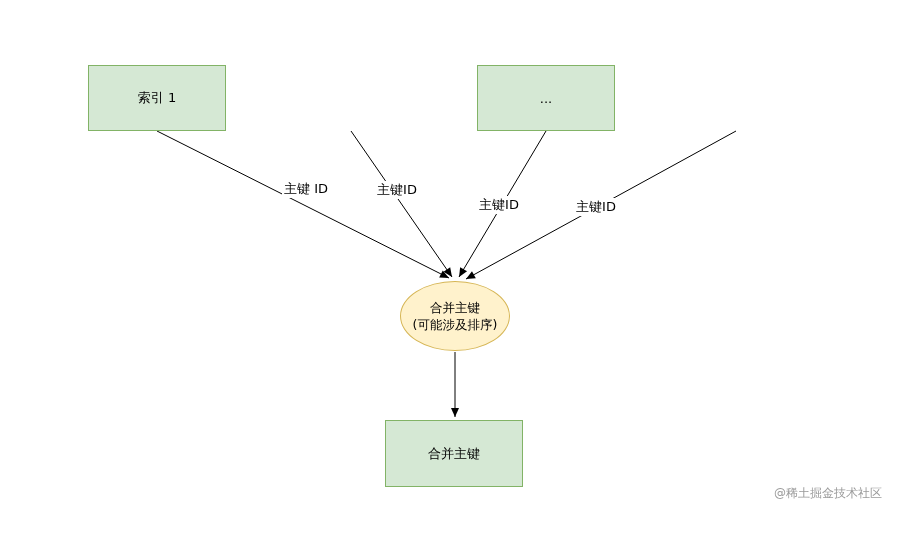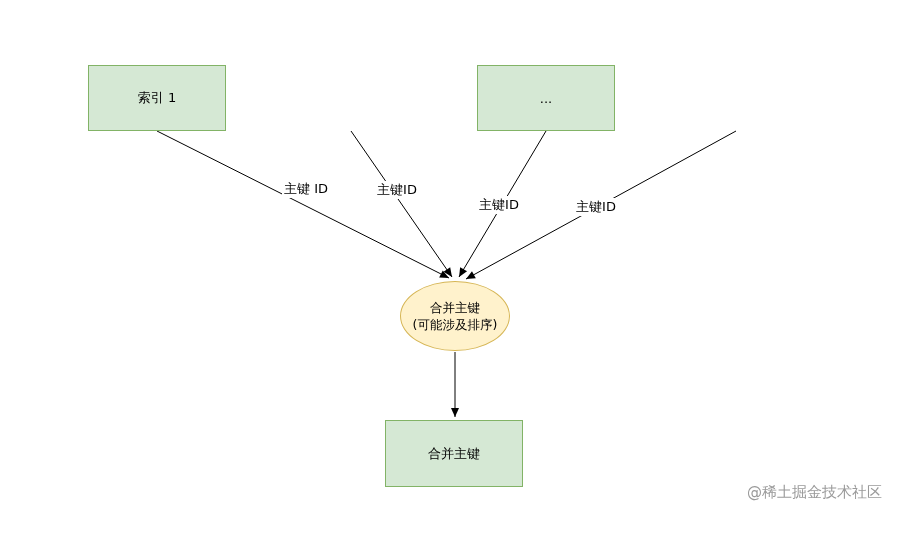--- a/index.html
+++ b/index.html
@@ -41,21 +41,21 @@
     background: #ffffff;
     padding: 0 2px;
     font-size: 13px;
     color: #000000;
     white-space: nowrap;
   }
   .watermark {
     position: absolute;
     right: 16px;
     bottom: 6px;
-    font-size: 15px;
+    font-size: 12px;
     color: #9a9a9a;
   }
 </style>
 </head>
 <body>
 
 <div class="canvas">
 
   <svg class="edges-layer" width="898" height="540">
     <defs>

